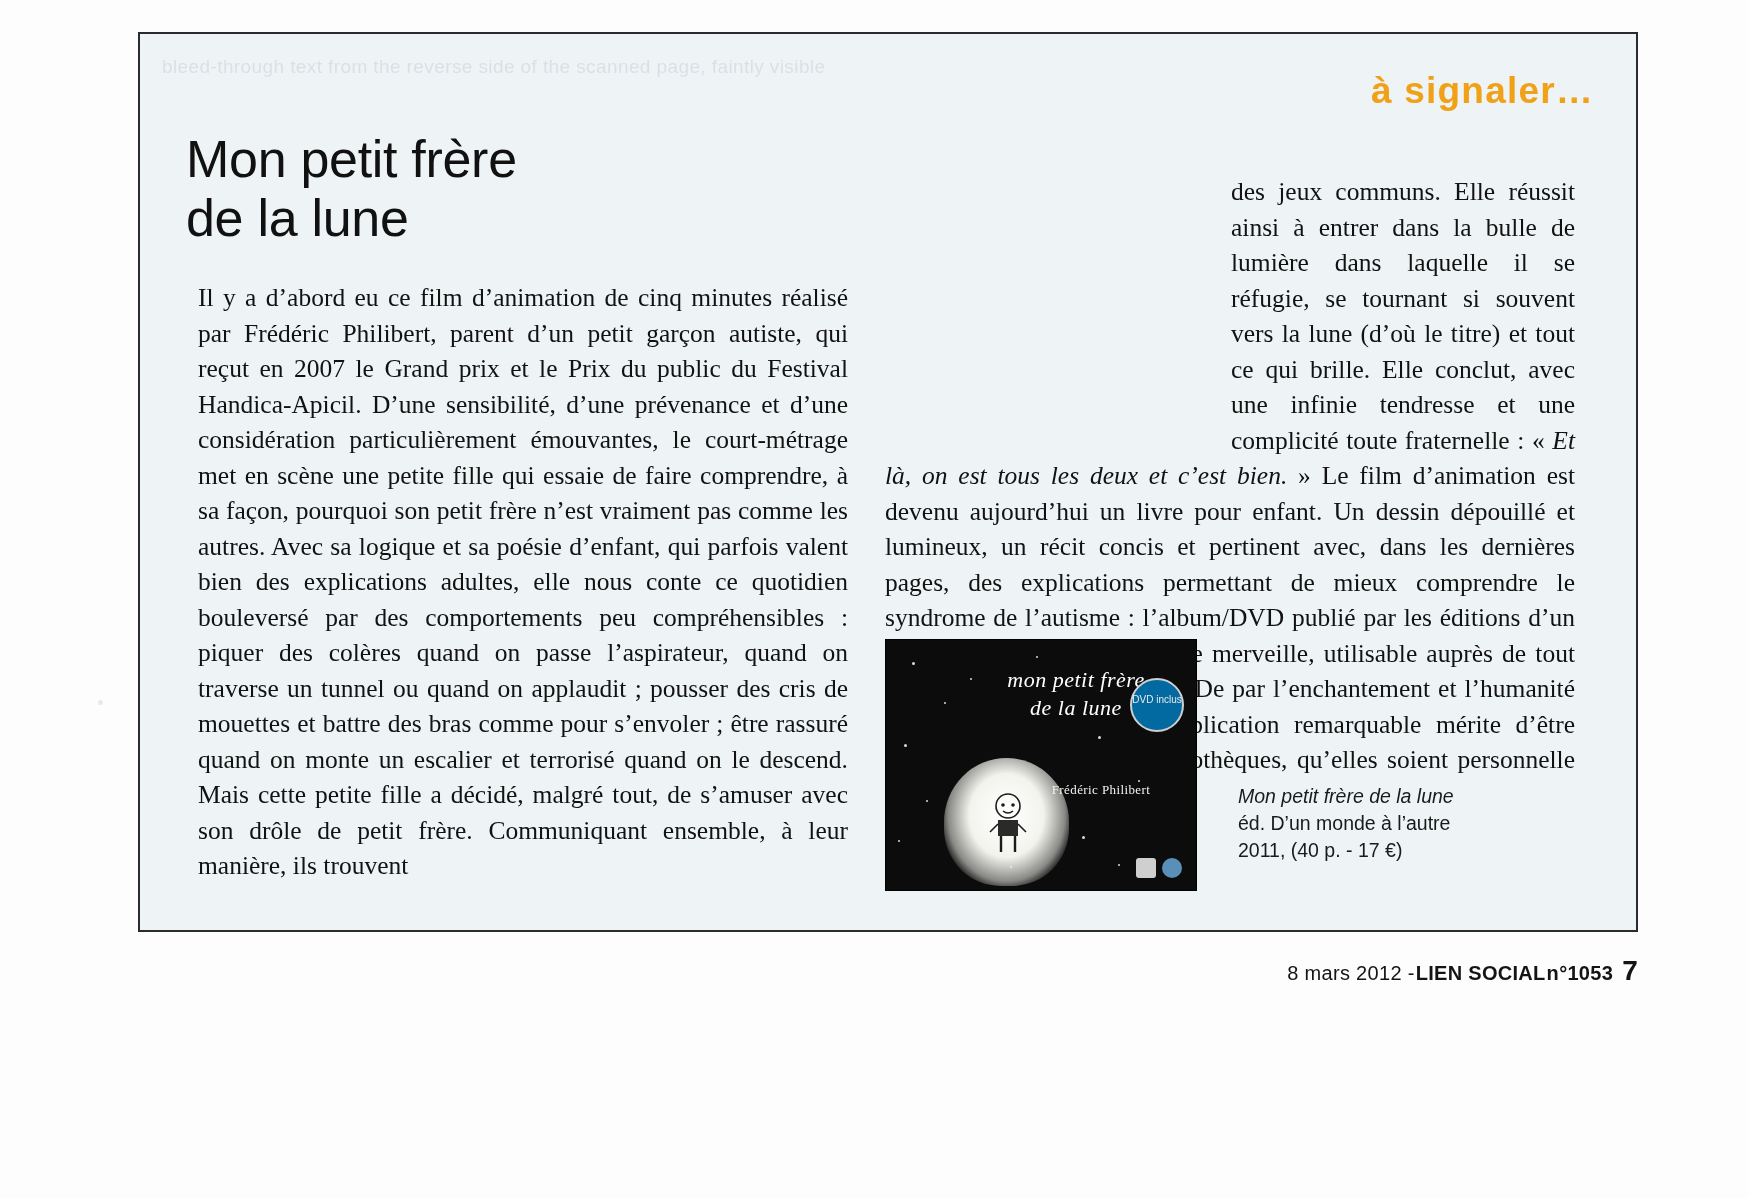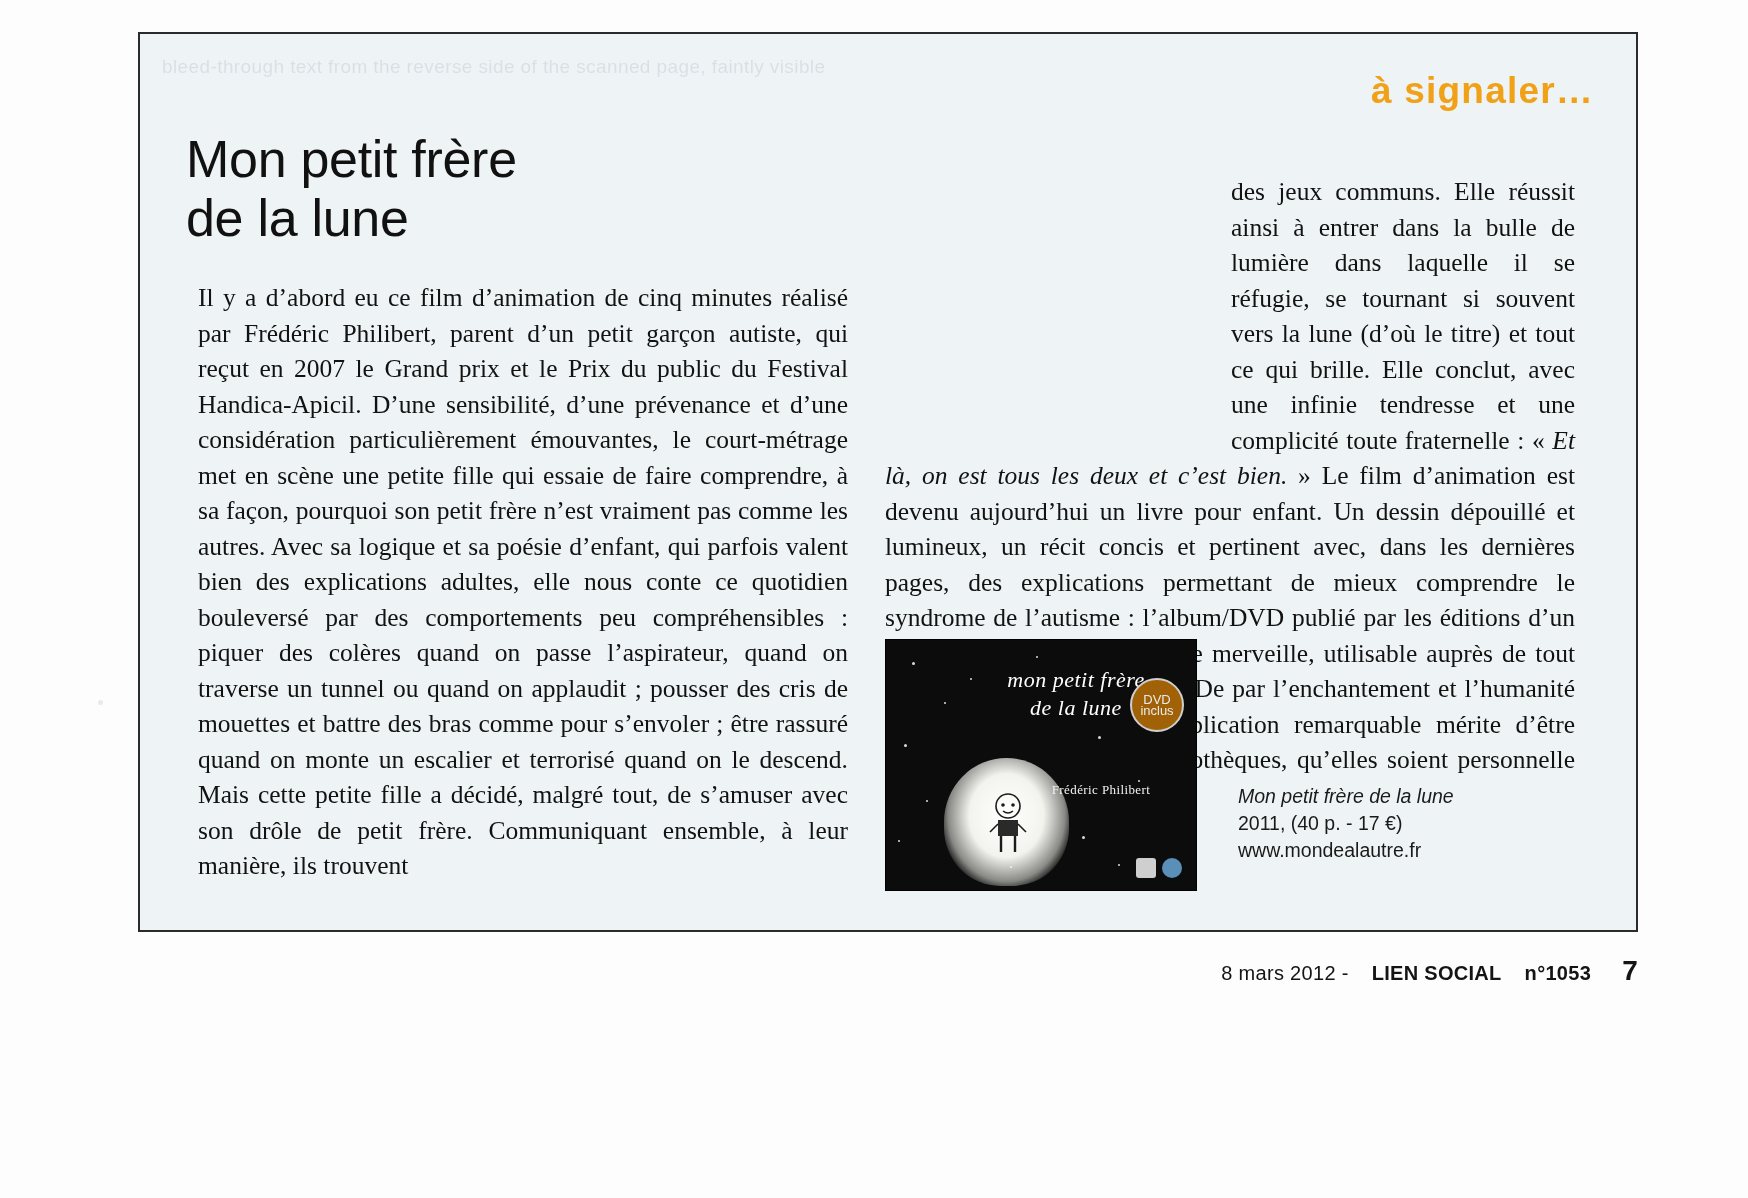--- a/index.html
+++ b/index.html
@@ -157,25 +157,25 @@
     text-align: center;
     letter-spacing: .4px;
   }
   .cover-badge {
     position: absolute;
     right: 12px;
     top: 38px;
     width: 54px;
     height: 54px;
     border-radius: 50%;
-    background: #a16207;
+    background: #0369a1;
     border: 2px solid #cfcfcf;
     color: #eaeaea;
     font-family: "Liberation Sans", sans-serif;
-    font-size: 13px;
+    font-size: 10px;
     line-height: 11px;
     text-align: center;
     padding-top: 14px;
     box-sizing: border-box;
   }
   .cover-halo {
     position: absolute;
     left: 58px;
     top: 118px;
     width: 125px;
@@ -223,21 +223,21 @@
   .footer {
     position: absolute;
     right: 110px;
     top: 955px;
     font-family: "Liberation Sans", sans-serif;
     font-size: 20px;
     color: #141414;
     letter-spacing: .3px;
     display: flex;
     align-items: baseline;
-    gap: 23px;
+    gap: 1px;
   }
   .footer .issue { font-weight: 700; }
   .footer .pagenum {
     font-size: 28px;
     font-weight: 700;
     margin-left: 8px;
   }
 
   
   .speck {
@@ -308,22 +308,22 @@
       <div class="cover-author">Frédéric Philibert</div>
       <div class="cover-badge">DVD inclus</div>
       <div class="cover-logos">
         <i></i>
         <i class="blue"></i>
       </div>
     </div>
 
     <div class="caption">
       <div class="ttl">Mon petit frère de la lune</div>
+      <div>éd. D’un monde à l’autre</div>
       <div>2011, (40 p. - 17 €)</div>
-      <div>www.mondealautre.fr</div>
     </div>
 
   </div>
 
   <div class="footer">
     <span>8 mars 2012 -</span>
     <span class="issue">LIEN SOCIAL</span>
     <span class="issue">n°1053</span>
     <span class="pagenum">7</span>
   </div>

